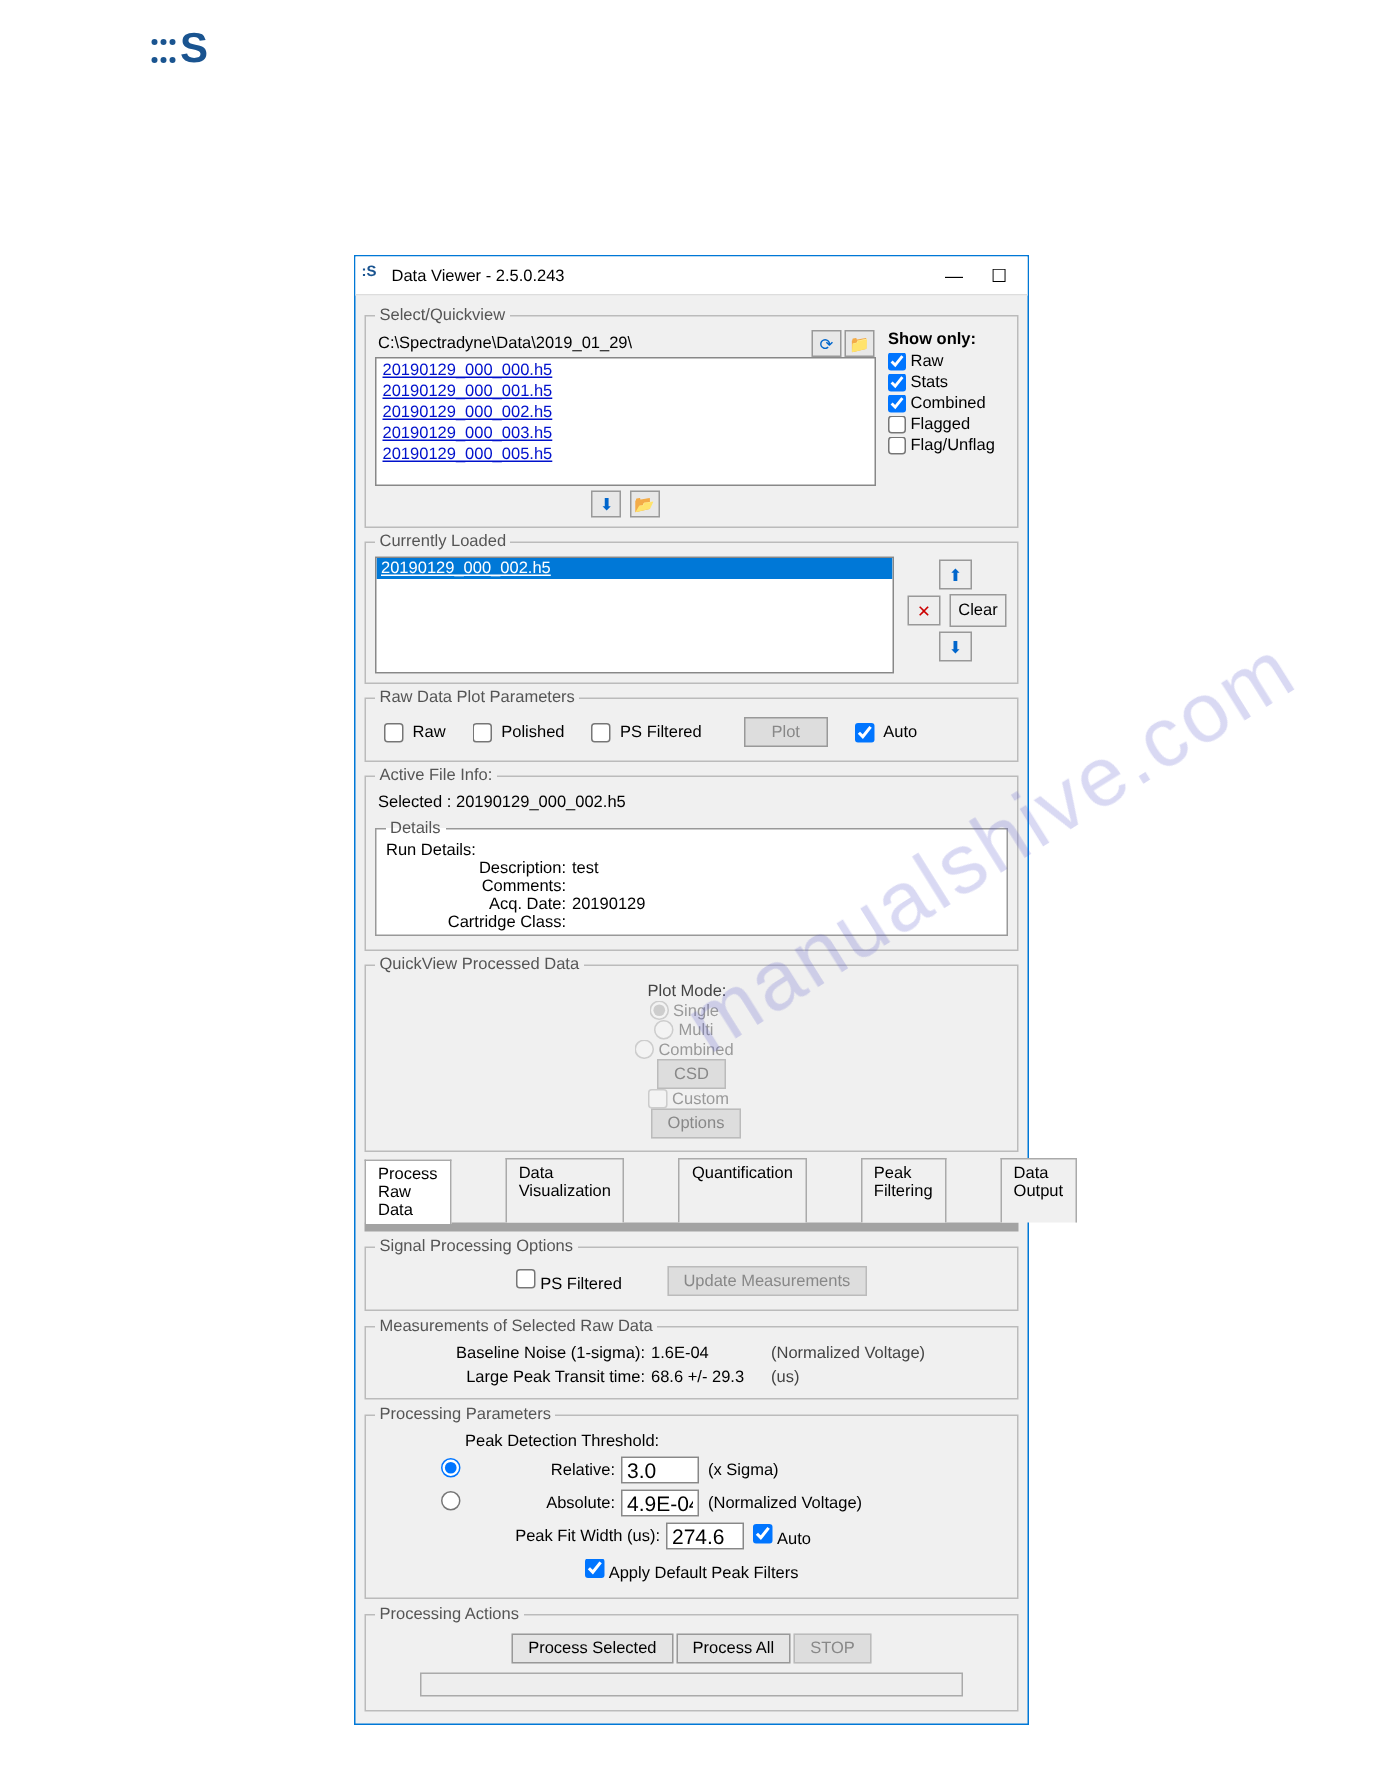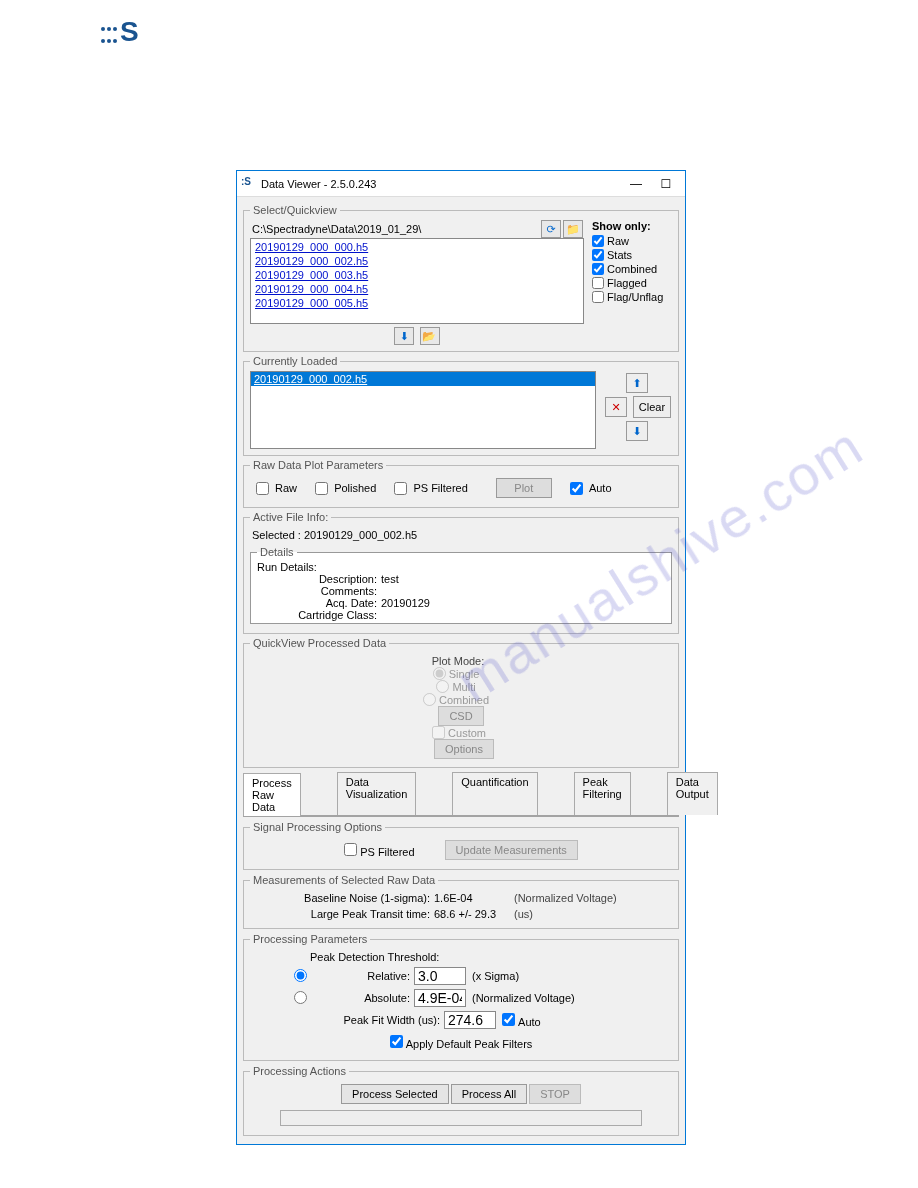--- a/index.html
+++ b/index.html
@@ -36,21 +36,21 @@
   .plot-params-row { display: flex; align-items: center; padding: 3px 6px; }
   .plot-params-row label { margin-right: 18px; display: flex; align-items: center;}
   .plot-btn { width: 56px; height: 20px; border: 1px solid #999; background: #ddd; color: #888; margin-left: 10px; }
   .details-box { background: white; border: 1px solid #999; padding: 3px 6px; height: 78px; overflow-y: scroll; position:relative; margin-top:3px; }
   .kv-row { display: flex; }
   .kv-label { width: 120px; text-align: right; margin-right: 4px; }
   .plotmode-row { display: flex; align-items: center; padding: 2px; flex-direction: column; }
   .plotmode-row label { margin-right: 10px; color: #999; display:flex; align-items:center;}
   .btn-disabled { border: 1px solid #bbb; background: #ddd; color: #888; padding: 3px 10px; }
   .btn { border: 1px solid #999; background: #e5e5e5; padding: 3px 10px; }
-  .tabs { display: flex; border-bottom: 2px solid #a3a3a3; margin: 4px 0 0 0; gap: 36px; }
+  .tabs { display: flex; border-bottom: 6px solid #a3a3a3; margin: 4px 0 0 0; gap: 36px; }
   .tab { padding: 3px 8px; border: 1px solid #aaa; border-bottom: none; background: #f0f0f0; margin-right: 0px; font-size:11px; }
   .tab.active { background: white; position: relative; top: 1px; }
   .tab-area > fieldset { margin: 4px 0; }
   .sig-row { display:flex; justify-content:center; align-items:center; padding:3px;}
   .meas-row { display:flex; padding:2px 20px; }
   .meas-label { width: 160px; text-align:right; margin-right:4px;}
   .meas-val { width: 80px; }
   .meas-unit { color:#444; }
   .proc-params .row { display:flex; align-items:center; padding:2px 20px; }
   .radio-col { width: 60px; text-align:center;}
@@ -85,23 +85,23 @@
       <legend>Select/Quickview</legend>
       <div class="two-col">
         <div style="flex:1">
           <div class="path-row">
             <div class="path-text">C:\Spectradyne\Data\2019_01_29\</div>
             <span class="icon-btn" style="color:#0066cc">⟳</span>
             <span class="icon-btn" style="color:#d4a000">📁</span>
           </div>
           <div class="filelist">
             <div class="filelist-item">20190129_000_000.h5</div>
+            <div class="filelist-item">20190129_000_001.h5</div>
             <div class="filelist-item">20190129_000_002.h5</div>
             <div class="filelist-item">20190129_000_003.h5</div>
-            <div class="filelist-item">20190129_000_004.h5</div>
             <div class="filelist-item">20190129_000_005.h5</div>
           </div>
           <div class="center-btns">
             <span class="icon-btn" style="color:#0066cc">⬇</span>
             <span class="icon-btn" style="color:#d4a000">📂</span>
           </div>
         </div>
         <div class="show-only">
           <div class="show-only-title">Show only:</div>
           <label class="chk">

